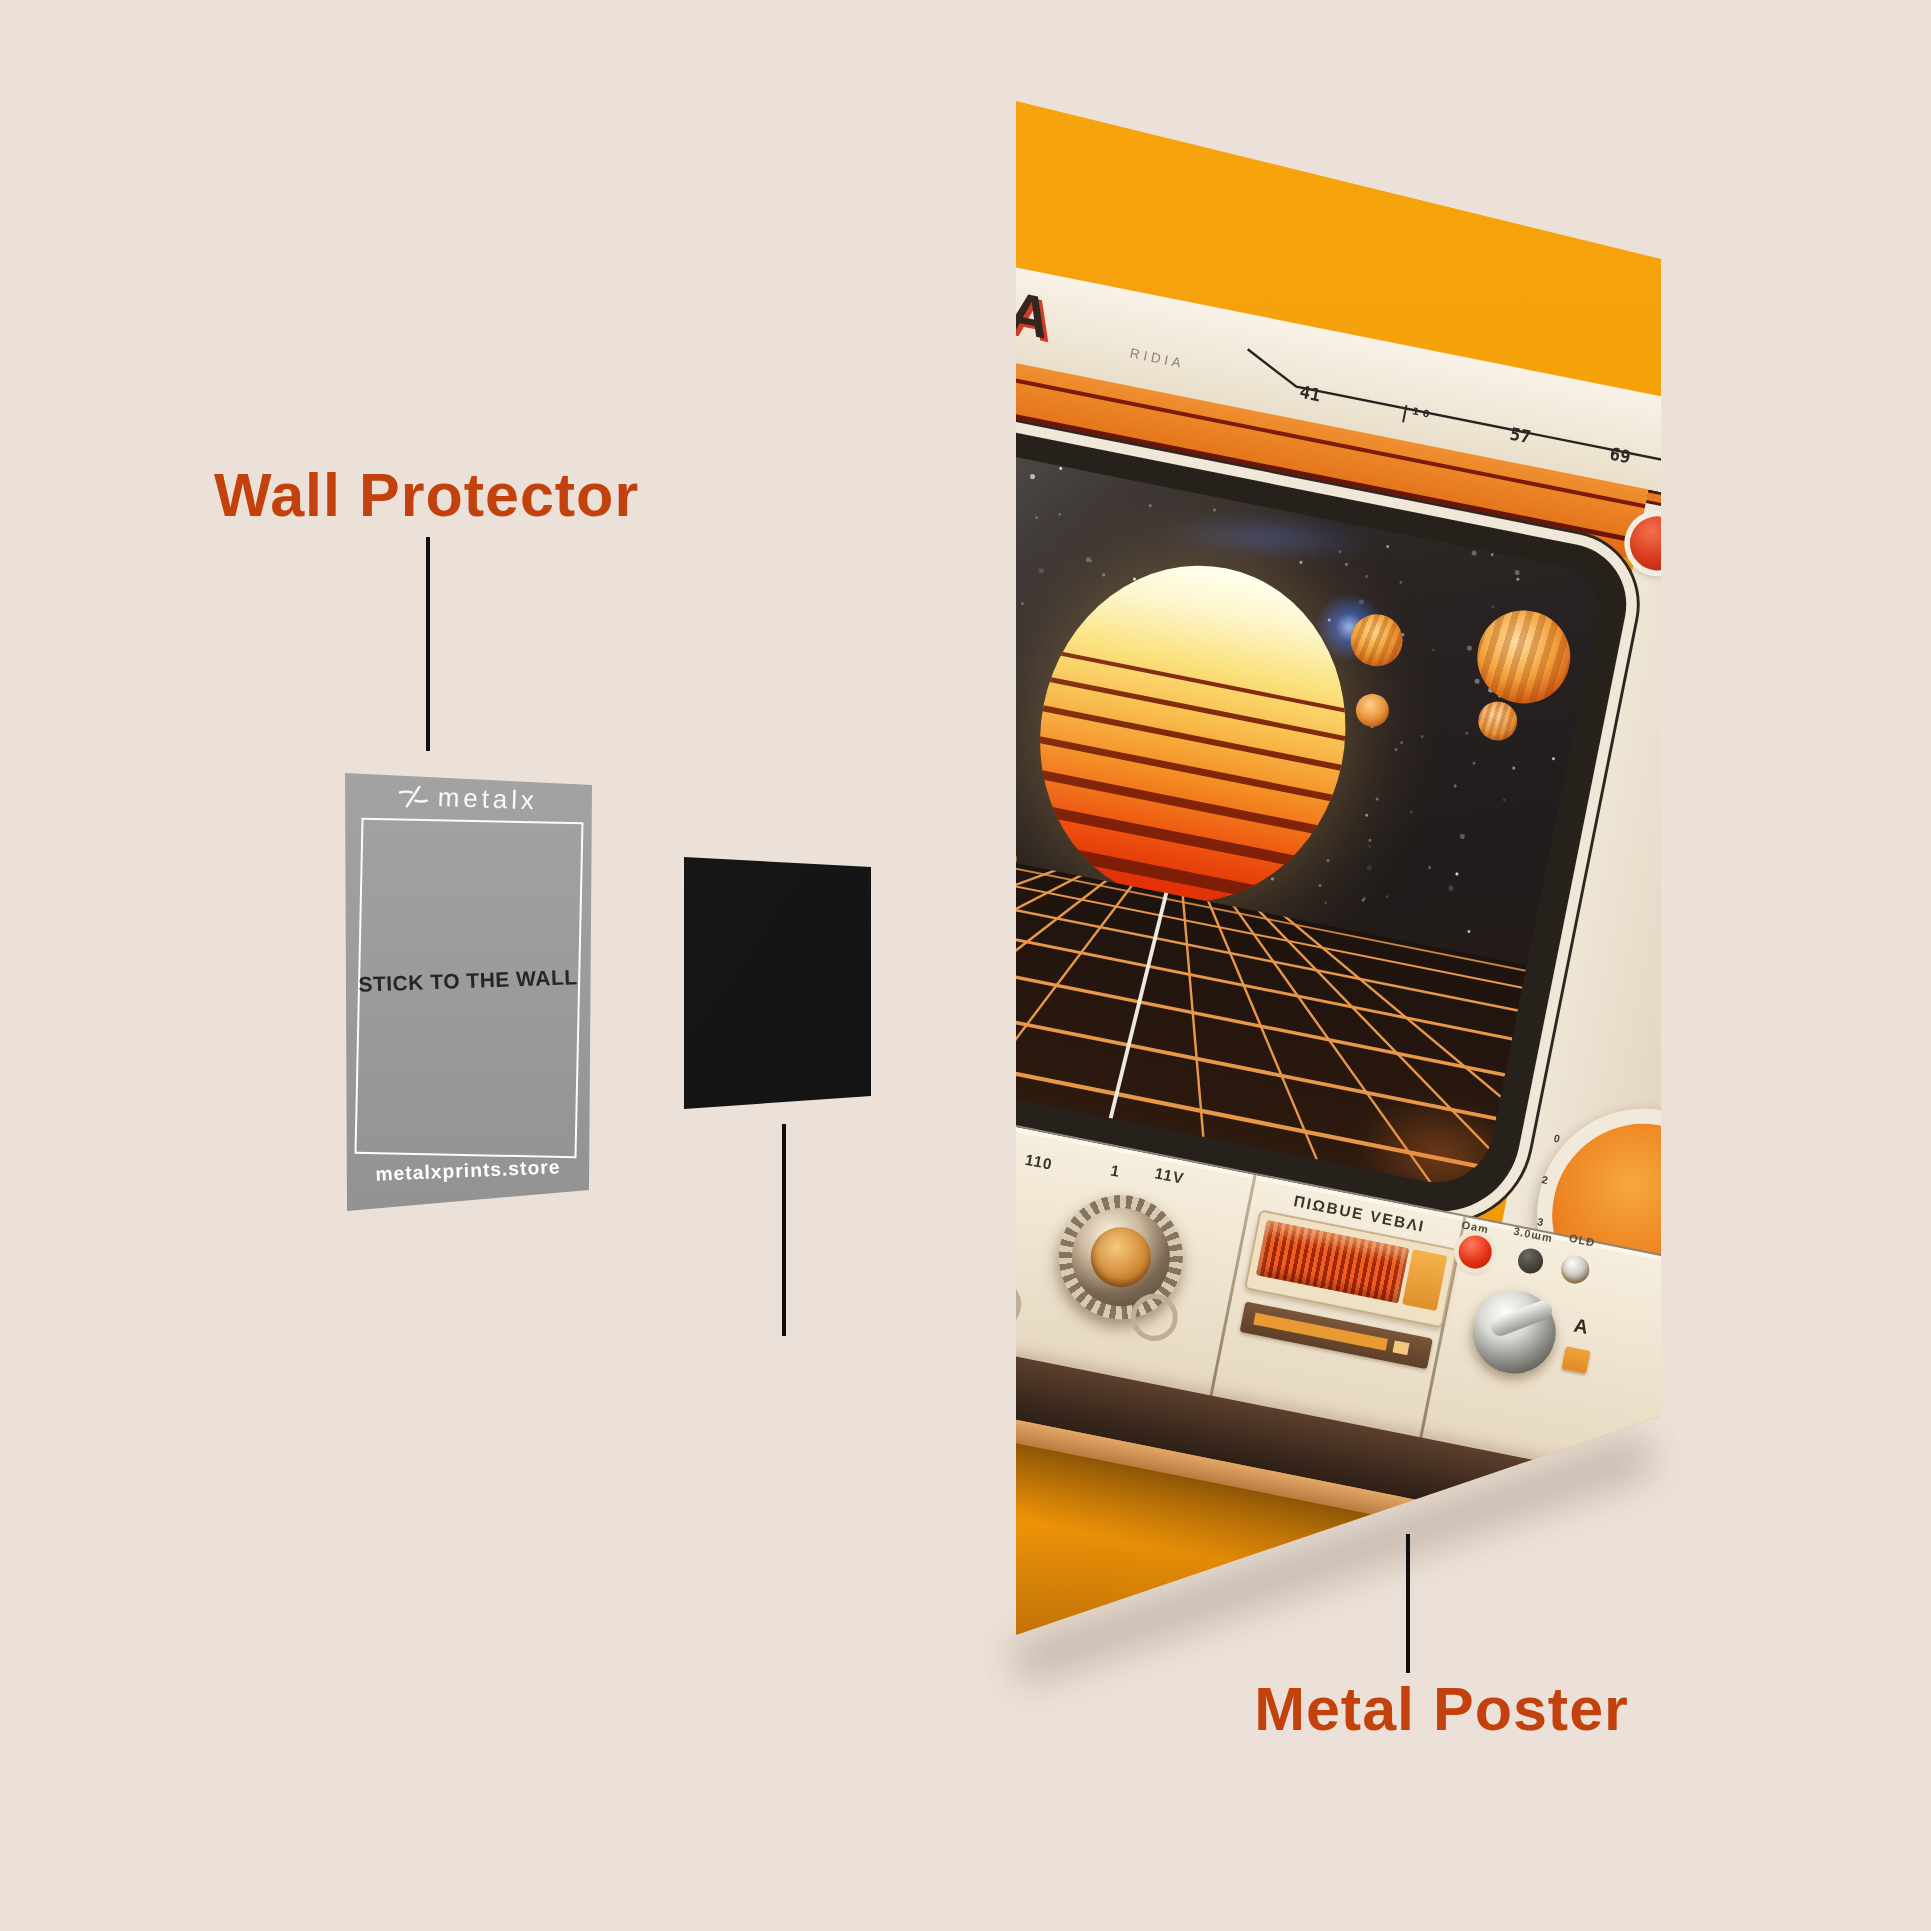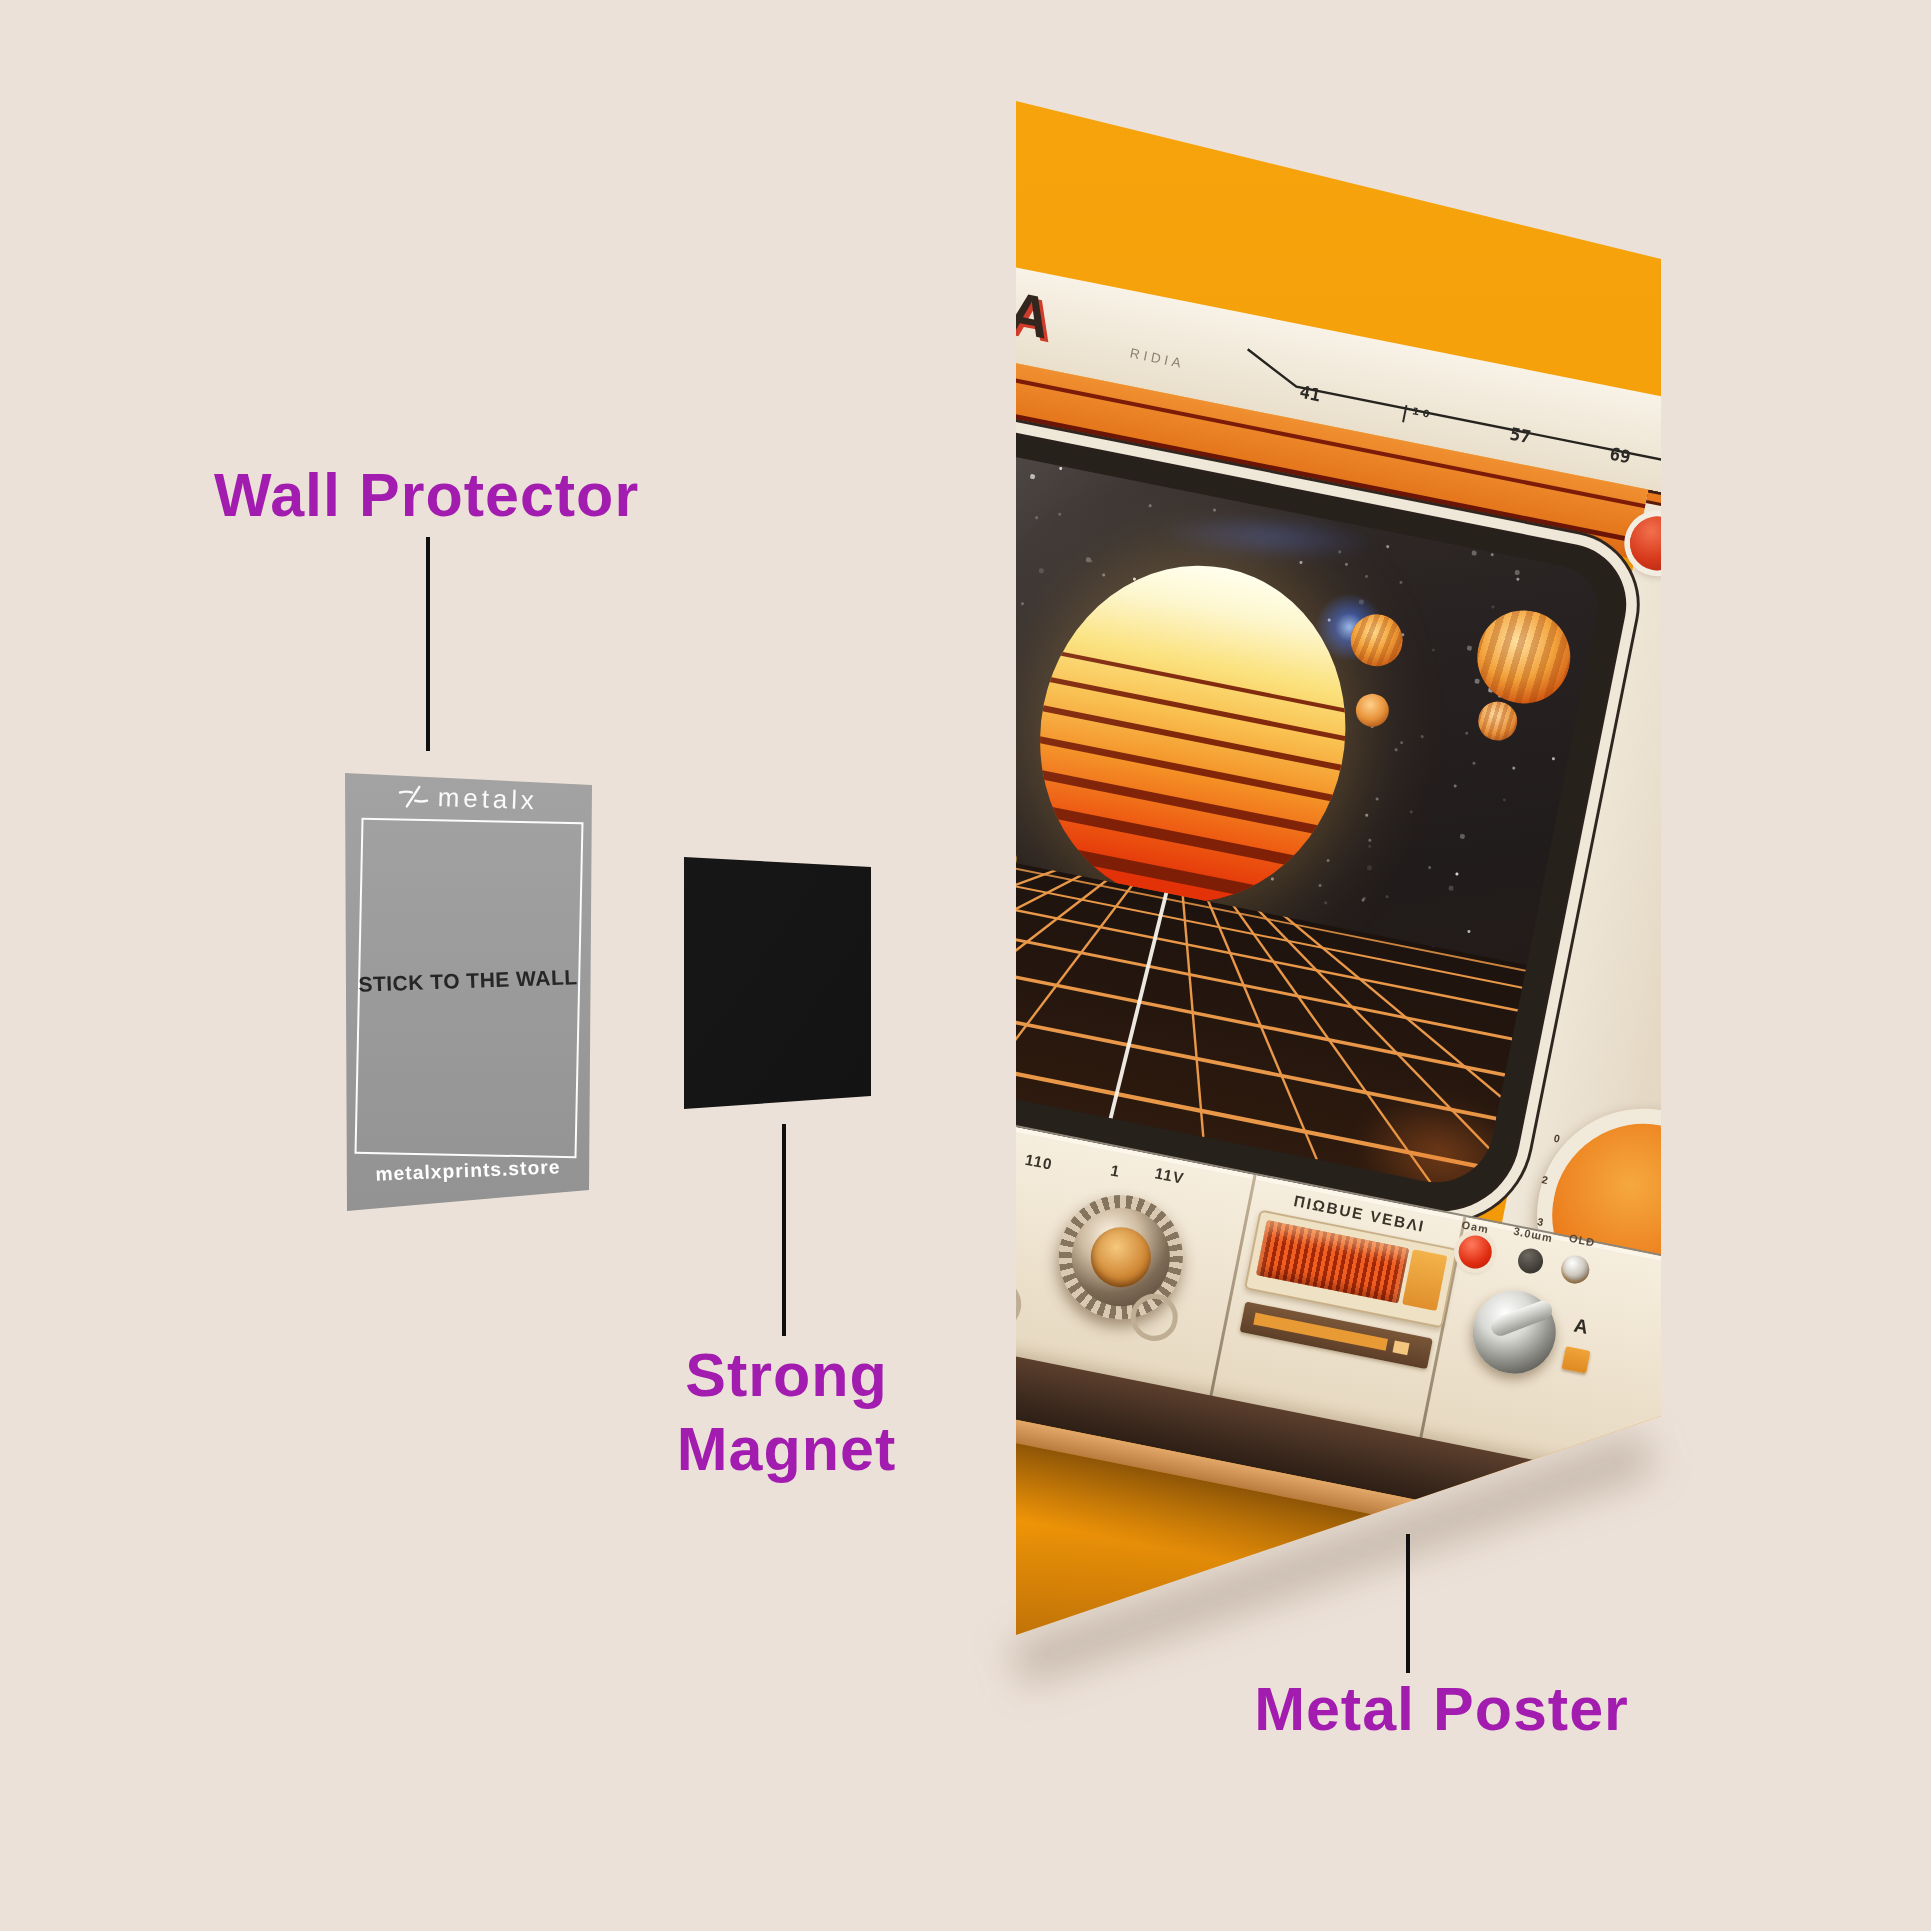--- a/index.html
+++ b/index.html
@@ -1,21 +1,21 @@
 <!DOCTYPE html>
 <html><head>
 <meta charset="utf-8">
 <style>
   html,body{margin:0;padding:0;background:#ece1d8;}
   #stage{position:relative;width:1931px;height:1931px;background:#ece1d8;overflow:hidden;
          font-family:"Liberation Sans",sans-serif;}
 
   
   .big-label{position:absolute;width:483px;text-align:center;font-size:61px;font-weight:600;
-             color:#a21caf;letter-spacing:1px;line-height:74px;}
+             color:#c2410c;letter-spacing:1px;line-height:74px;}
   .pointer{position:absolute;width:3.9px;background:#0f0f0f;}
 
   
   .card{position:absolute;inset:0;
         clip-path:polygon(345px 773px,592px 785px,589px 1190px,347px 1211px);}
   .card-bg{position:absolute;left:338px;top:768px;width:261px;height:454px;
            background:linear-gradient(180deg,#a3a3a3,#929292);}
   .card-logo{position:absolute;left:350px;top:778px;width:236px;height:41px;display:flex;
              align-items:center;justify-content:center;gap:8.7px;transform:rotate(2deg);color:#fafafa;}
   .card-logo .word{font-size:26px;letter-spacing:3.9px;font-weight:400;color:#fafafa;}
@@ -167,24 +167,20 @@
       </svg>
       <span class="word">metalx</span>
     </div>
     <div class="card-frame"></div>
     <div class="card-sticker">STICK TO THE WALL</div>
     <div class="card-site">metalxprints.store</div>
   </div>
 
   <div class="magnet"></div>
   <div class="pointer" style="left:782px;top:1124px;height:212px;"></div>
-  <div class="big-label" style="left:545px;top:1338px;">
-    <span>Strong</span><br>
-    <span>Magnet</span>
-  </div>
 
   <div class="wall-shadow"></div>
 
   <div class="poster">
     <div class="poster-bg"></div>
 
     <div class="tv">
 
       <div class="tv-strip">
         <div class="tv-logo">A</div>

